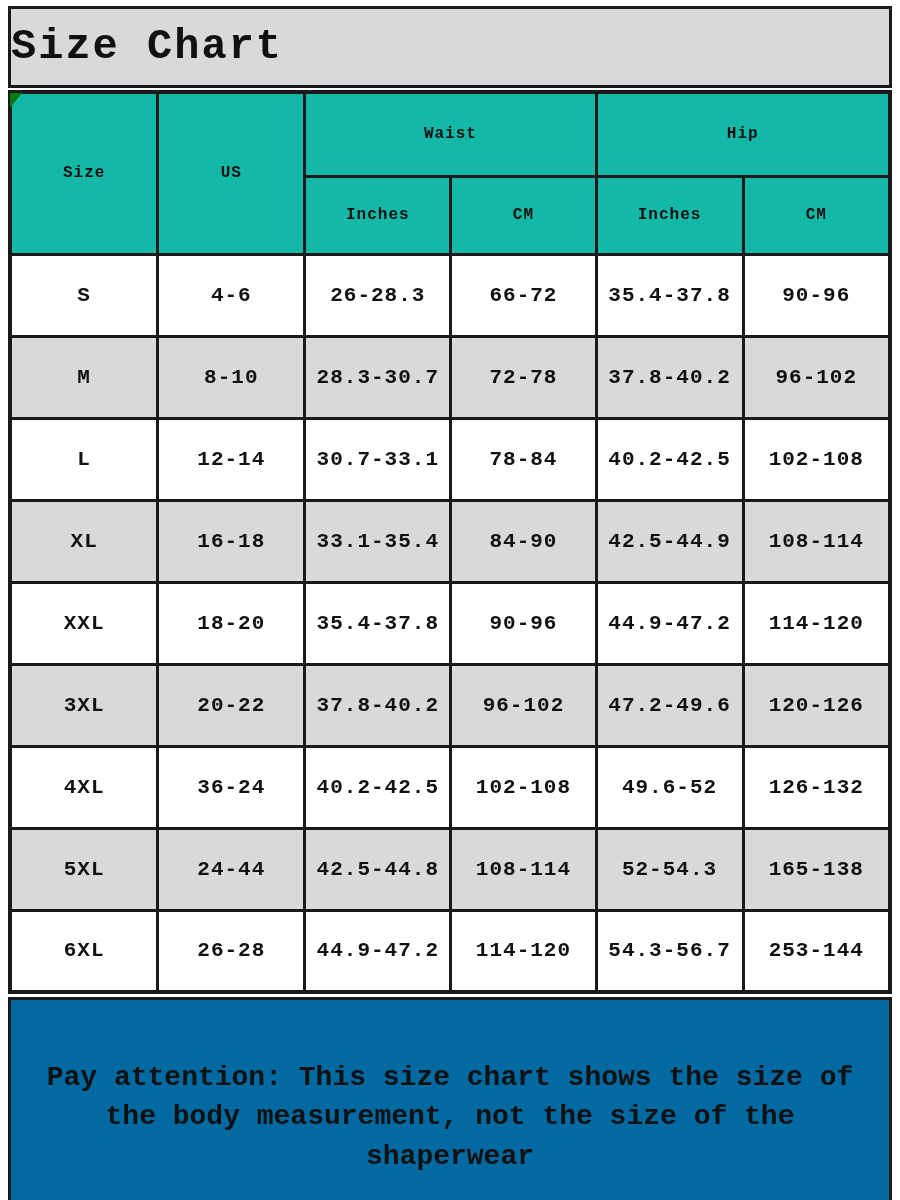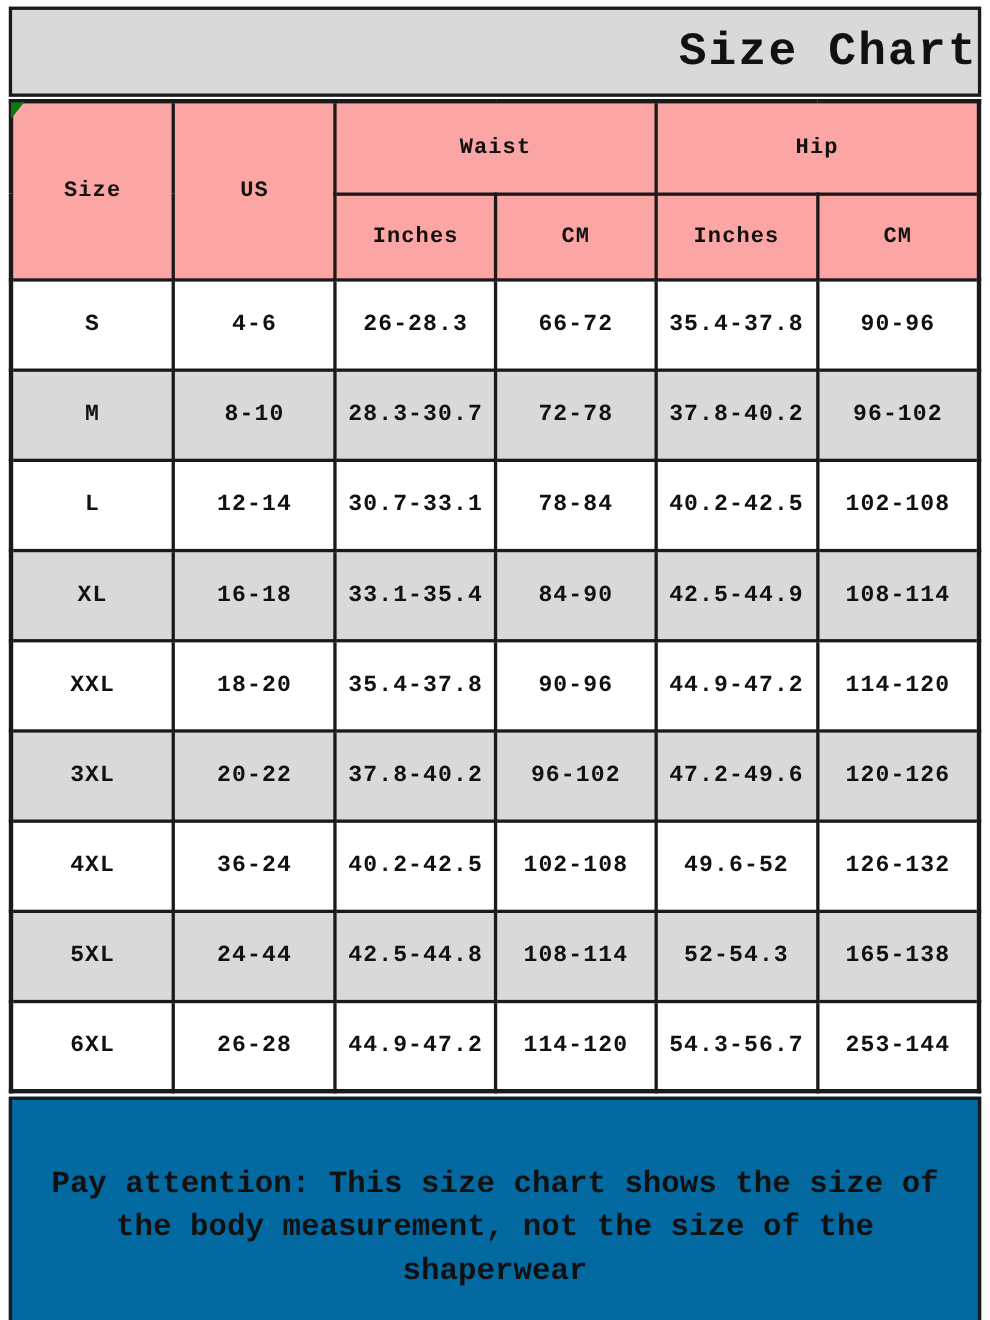--- a/index.html
+++ b/index.html
@@ -13,21 +13,21 @@
   .page {
     position: relative;
     width: 900px; height: 1200px;
     padding: 6px 8px 7px 8px;
     background: #ffffff;
   }
   .title-box {
     height: 82px;
     border: 3px solid #1a1a1a;
     background: #d9d9d9;
-    display: flex; align-items: center; justify-content: flex-end;
+    display: flex; align-items: center; justify-content: flex-start;
     margin-bottom: 2px;
   }
   .title-box .title-text {
     font-size: 42px;
     font-weight: bold;
     letter-spacing: 2px;
     white-space: nowrap;
   }
   .table-wrap { position: relative; }
   .corner-marker {
@@ -45,22 +45,22 @@
     border: 4px solid #1a1a1a;
   }
   .size-table th, .size-table td {
     border: 3px solid #1a1a1a;
     text-align: center;
     vertical-align: middle;
     font-weight: bold;
     padding: 0;
   }
   .size-table thead th {
-    background: #fca5a5;
-    font-size: 20px;
+    background: #14b8a6;
+    font-size: 16px;
     letter-spacing: 1px;
   }
   .size-table thead tr.group-row { height: 84px; }
   .size-table thead tr.sub-row { height: 78px; }
   .size-table tbody tr { height: 82px; }
   .size-table tbody td {
     font-size: 21px;
     letter-spacing: 1px;
     background: #ffffff;
   }

